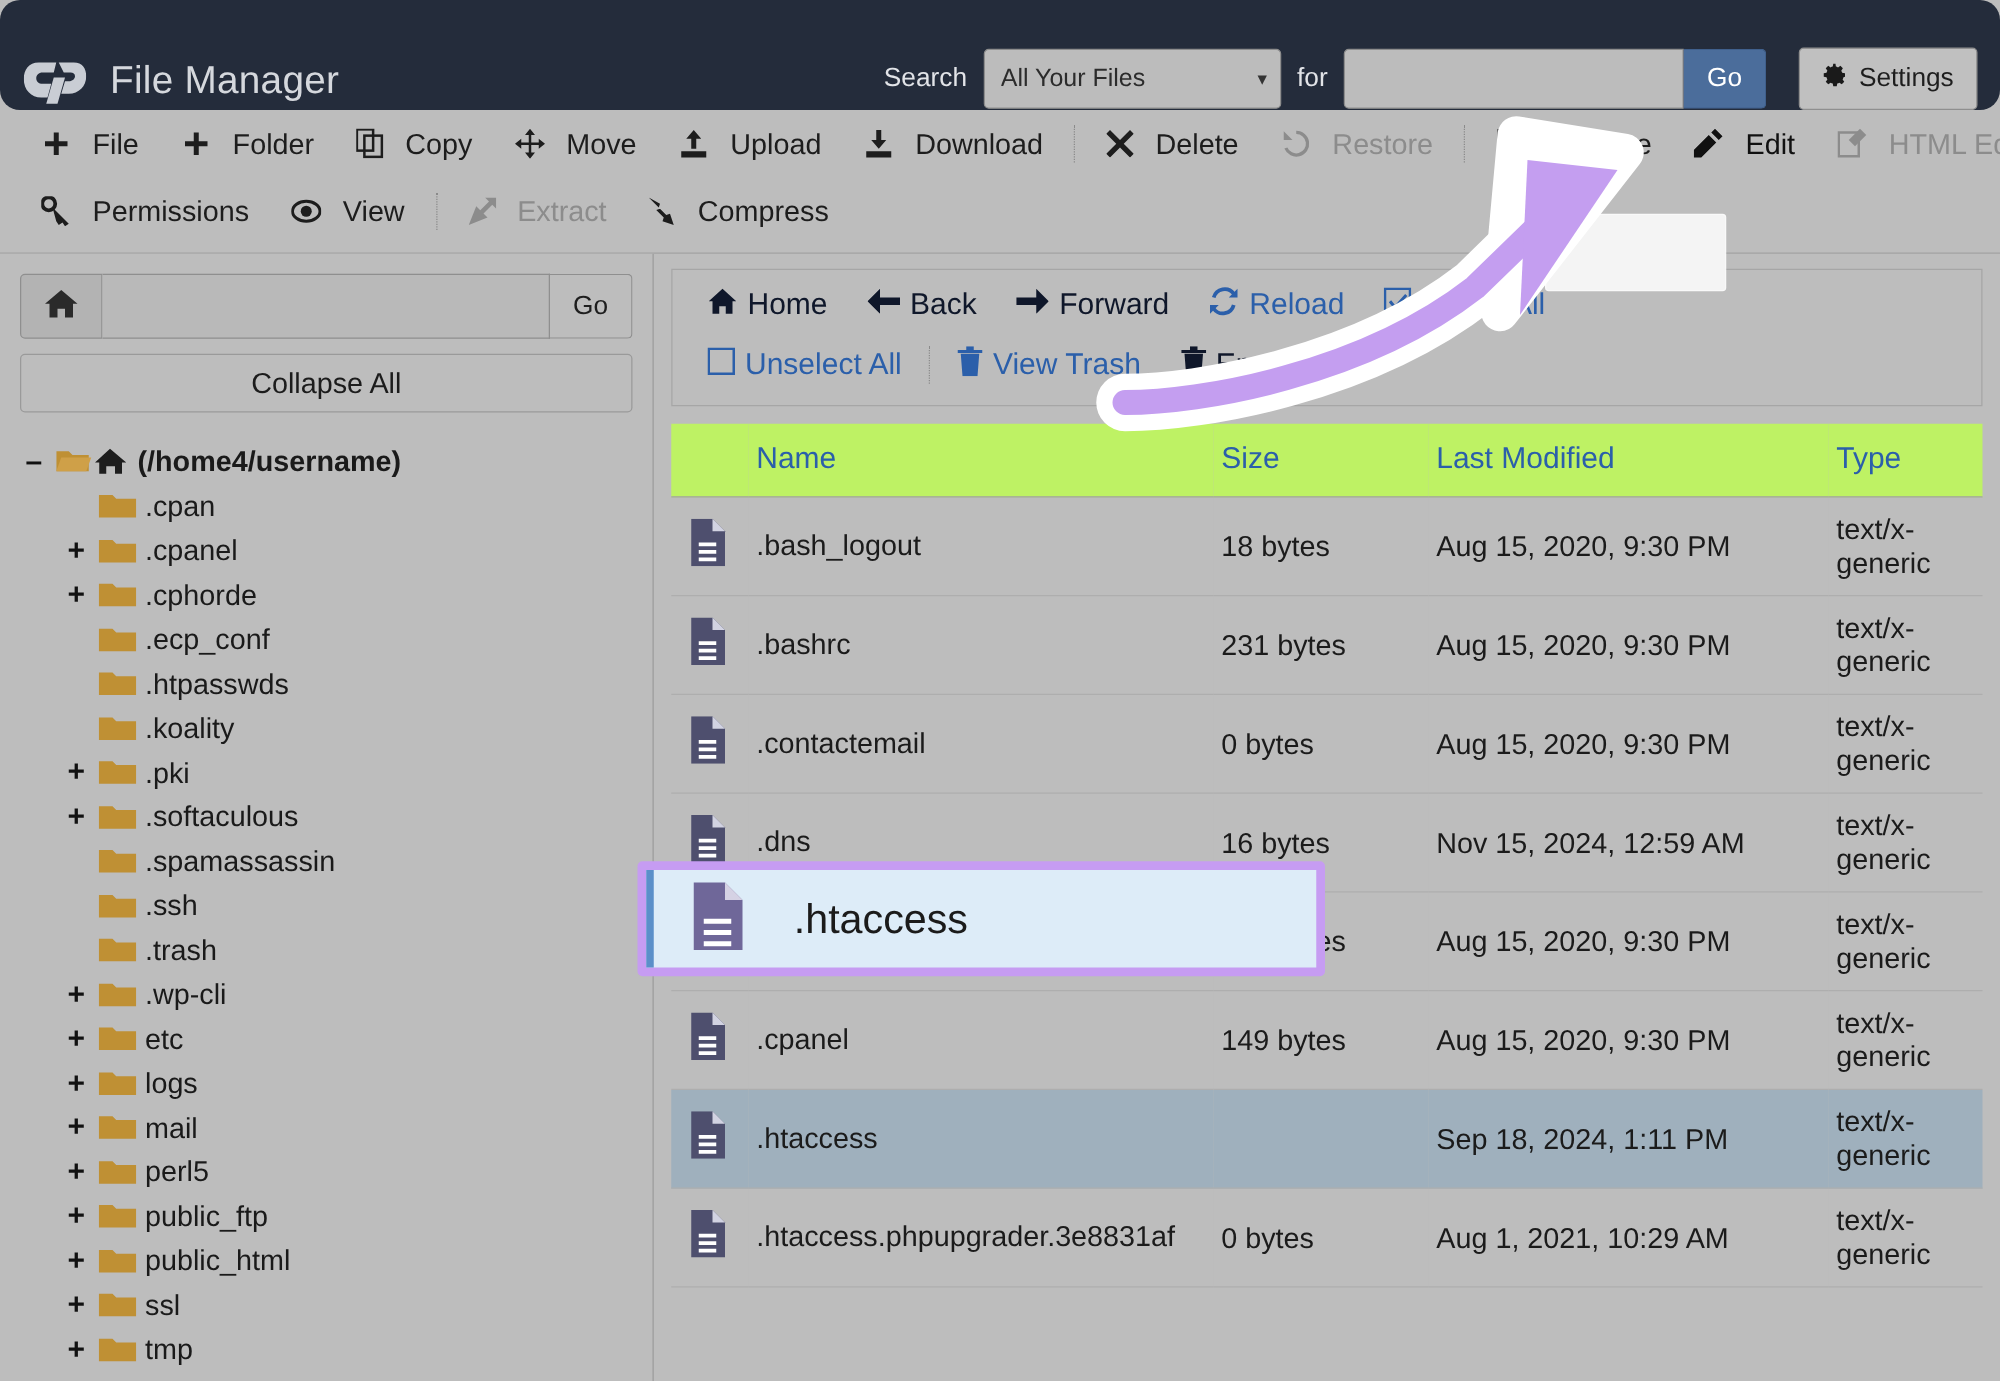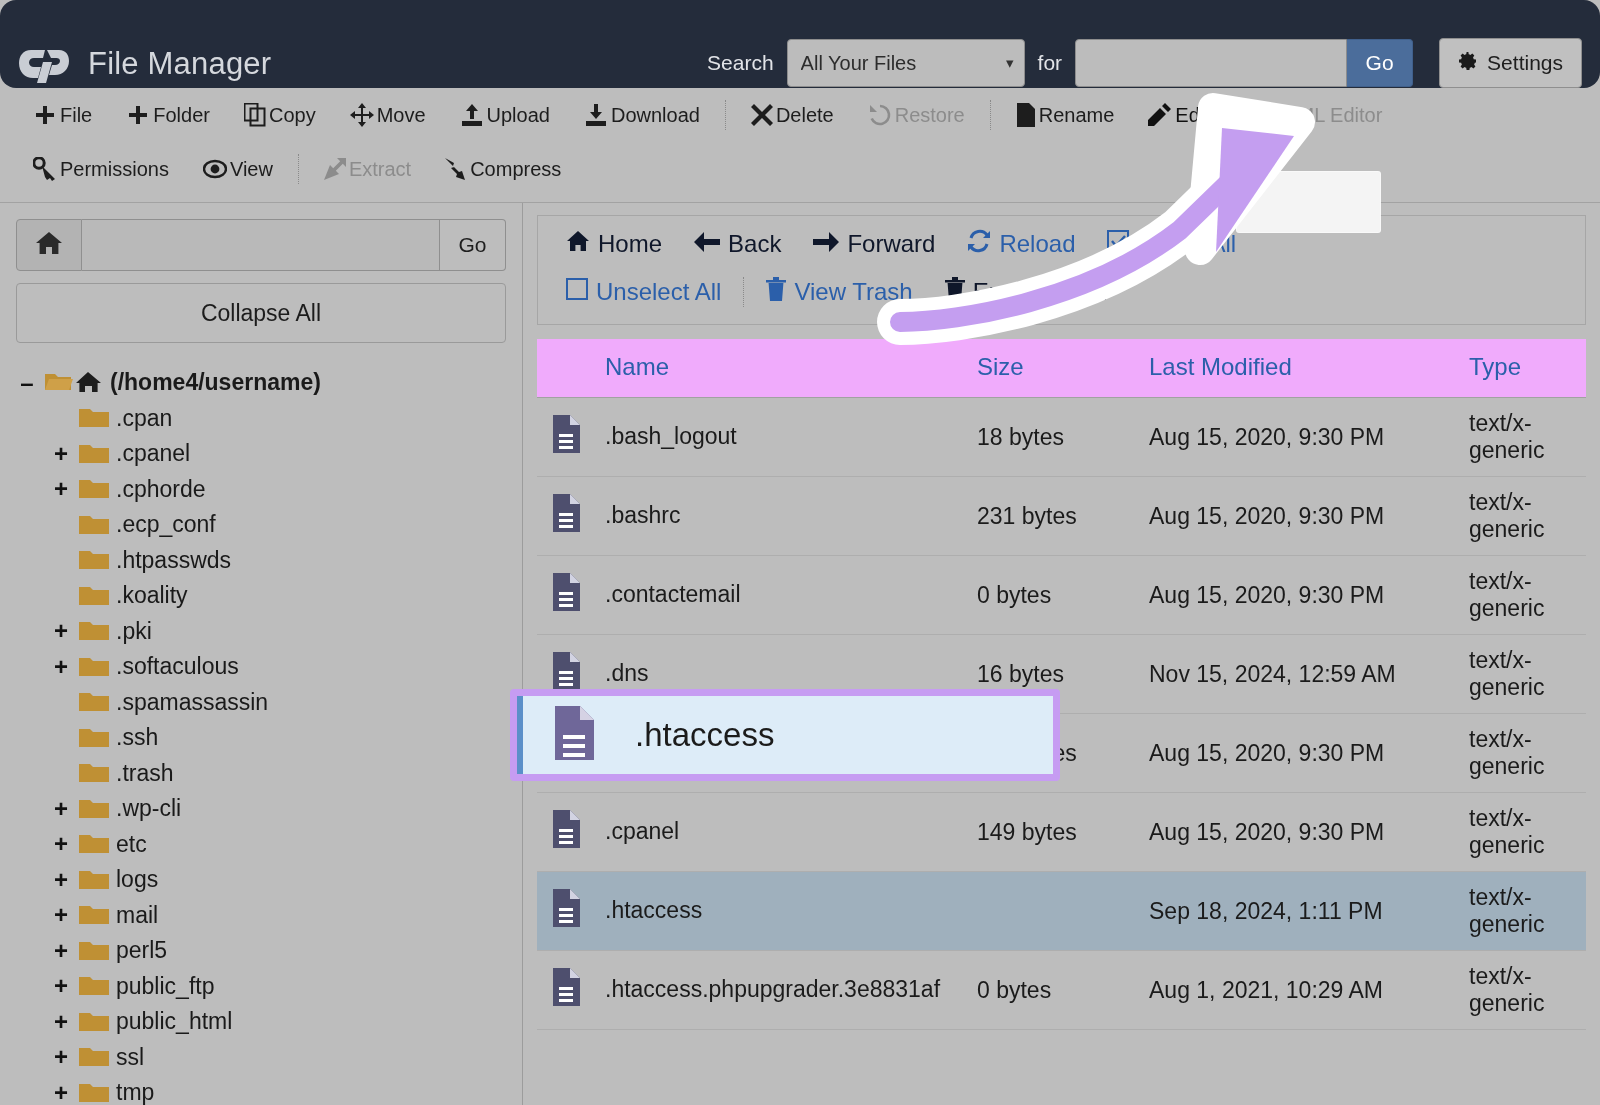--- a/index.html
+++ b/index.html
@@ -109,22 +109,22 @@
     padding: 0 0 6px 0;
     position: relative;
   }
   .tb-row {
     display: flex;
     align-items: center;
     height: 54px;
     padding-left: 16px;
   }
   .tb-item {
-    display: flex; align-items: center; gap: 3px;
-    font-size: 20px;
+    display: flex; align-items: center; gap: 17px;
+    font-size: 23px;
     color: #1d1d1d;
     padding: 6px 17px;
     cursor: pointer;
     white-space: nowrap;
     position: relative;
   }
   .tb-item.disabled { color: #8c8c8c; cursor: default; }
   .tb-sep {
     width: 1px; height: 30px;
     border-left: 1px dotted #8a8a8a;
@@ -188,21 +188,21 @@
     border: 1px solid #8f8f8f;
     border-left: none;
     border-radius: 0 4px 4px 0;
     font-size: 21px;
     color: #1e1e1e;
     cursor: pointer;
     font-family: "Liberation Sans", sans-serif;
   }
   .collapse-btn {
     width: 100%;
-    height: 60px;
+    height: 47px;
     background: #bdbdbd;
     border: 1px solid #9a9a9a;
     border-radius: 4px;
     font-size: 23px;
     color: #1c1c1c;
     cursor: pointer;
     margin-bottom: 22px;
     font-family: "Liberation Sans", sans-serif;
   }
   .tree { font-size: 23px; color: #1a1a1a; }
@@ -248,21 +248,21 @@
   .nav-sep { width:1px; height: 30px; border-left: 1px dotted #8a8a8a; margin: 0 6px; }
 
   
   .tbl { width: 100%; border-collapse: collapse; font-size: 23px; }
   .tbl thead th {
     text-align: left;
     font-weight: 400;
     color: #2b5faa;
     font-size: 24px;
     padding: 14px 6px 16px 6px;
-    background: #f0abfc;
+    background: #bef264;
     border-bottom: 1px solid #a1a1a1;
     cursor: pointer;
   }
   .tbl tbody td {
     padding: 12px 6px;
     color: #1b1b1b;
     border-bottom: 1px solid #aeaeae;
     vertical-align: middle;
     background: #bdbdbd;
   }

